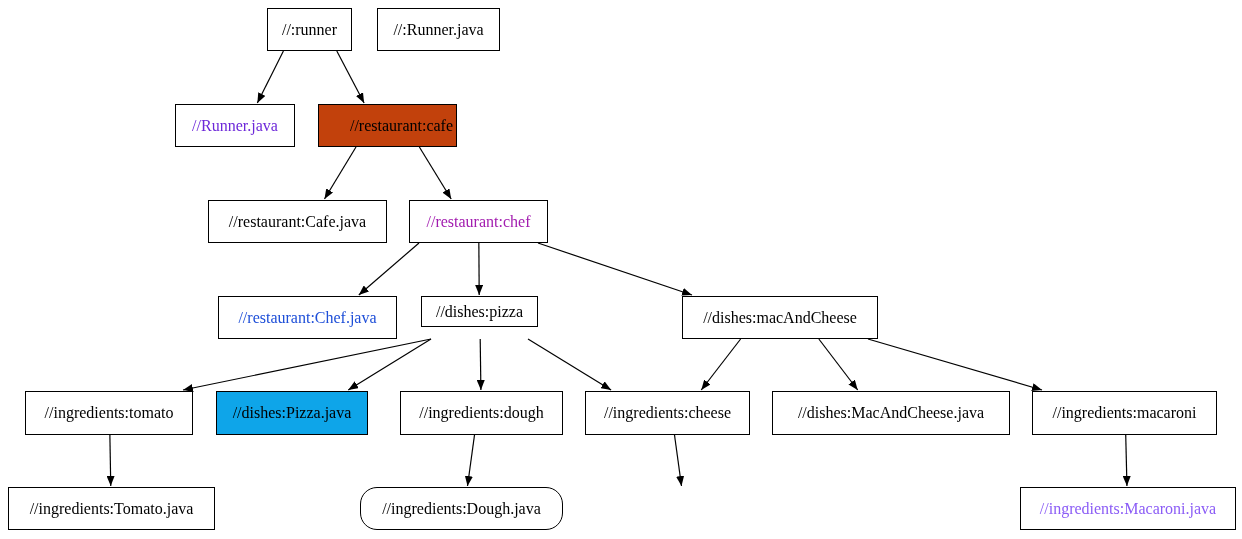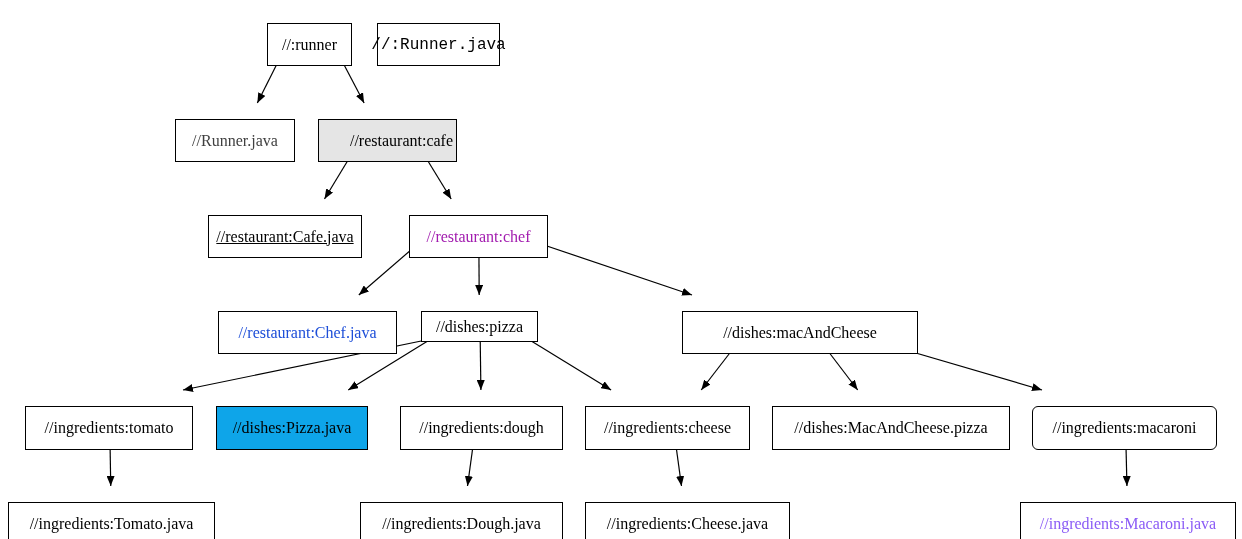--- a/index.html
+++ b/index.html
@@ -28,21 +28,20 @@
     box-sizing: border-box;
     border: 1px solid #000000;
     background: #ffffff;
     color: #000000;
     display: flex;
     align-items: center;
     justify-content: center;
     font-size: 16px;
     line-height: 1;
     white-space: nowrap;
-    margin-top: 15px;
   }
 </style>
 </head>
 <body>
 
 <div class="canvas">
   <svg class="edge-layer" width="1242" height="539" viewBox="0 0 1242 539" xmlns="http://www.w3.org/2000/svg">
     <defs>
       <marker id="arrow" markerWidth="11" markerHeight="8" refX="10" refY="4" orient="auto" markerUnits="userSpaceOnUse">
         <path d="M0,0 L10,4 L0,8 z" fill="#000000"></path>
@@ -64,31 +63,30 @@
         <line x1="818.85" y1="339" x2="857.7" y2="390" stroke="#000000" stroke-width="1.2" marker-end="url(#arrow)"></line>
         <line x1="868" y1="339" x2="1042" y2="390" stroke="#000000" stroke-width="1.2" marker-end="url(#arrow)"></line>
         <line x1="109.875" y1="435" x2="110.75" y2="486" stroke="#000000" stroke-width="1.2" marker-end="url(#arrow)"></line>
         <line x1="474.5" y1="435" x2="467.5" y2="486" stroke="#000000" stroke-width="1.2" marker-end="url(#arrow)"></line>
         <line x1="674.5" y1="435" x2="681.5" y2="486" stroke="#000000" stroke-width="1.2" marker-end="url(#arrow)"></line>
         <line x1="1125.725" y1="435" x2="1126.95" y2="486" stroke="#000000" stroke-width="1.2" marker-end="url(#arrow)"></line>
       </g>
   </svg>
 
 <div class="node" style="left: 267px; top: 8px; width: 85px; height: 43px; border-color: rgb(0, 0, 0); background: rgb(255, 255, 255); color: rgb(0, 0, 0);">//:runner</div>
-    <div class="node" style="left: 377px; top: 8px; width: 123px; height: 43px; border-color: rgb(0, 0, 0); background: rgb(255, 255, 255); color: rgb(0, 0, 0); font-family: Liberation Mono, monospace;">//:Runner.java</div>
-    <div class="node" style="left: 175px; top: 104px; width: 120px; height: 43px; border-color: rgb(0, 0, 0); background: rgb(255, 255, 255); color: #404040;">//Runner.java</div>
-    <div class="node" style="left: 318px; top: 104px; width: 139px; height: 43px; border-color: rgb(0, 0, 0); background: #e5e5e5; color: rgb(0, 0, 0); padding-left: 28px;">//restaurant:cafe</div>
-    <div class="node" style="left: 208px; top: 200px; width: 154px; height: 43px; border-color: rgb(0, 0, 0); background: rgb(255, 255, 255); color: rgb(0, 0, 0); text-decoration: underline;">//restaurant:Cafe.java</div>
+    <div class="node" style="left: 377px; top: 8px; width: 123px; height: 43px; border-color: rgb(0, 0, 0); background: rgb(255, 255, 255); color: rgb(0, 0, 0);">//:Runner.java</div>
+    <div class="node" style="left: 175px; top: 104px; width: 120px; height: 43px; border-color: rgb(0, 0, 0); background: rgb(255, 255, 255); color: #6d28d9;">//Runner.java</div>
+    <div class="node" style="left: 318px; top: 104px; width: 139px; height: 43px; border-color: rgb(0, 0, 0); background: #c2410c; color: rgb(0, 0, 0); padding-left: 28px;">//restaurant:cafe</div>
+    <div class="node" style="left: 208px; top: 200px; width: 179px; height: 43px; border-color: rgb(0, 0, 0); background: rgb(255, 255, 255); color: rgb(0, 0, 0);">//restaurant:Cafe.java</div>
     <div class="node" style="left: 409px; top: 200px; width: 139px; height: 43px; border-color: rgb(0, 0, 0); background: rgb(255, 255, 255); color: #a21caf;">//restaurant:chef</div>
     <div class="node" style="left: 218px; top: 296px; width: 179px; height: 43px; border-color: rgb(0, 0, 0); background: rgb(255, 255, 255); color: #1d4ed8;">//restaurant:Chef.java</div>
     <div class="node" style="left: 421px; top: 296px; width: 117px; height: 31px; border-color: rgb(0, 0, 0); background: rgb(255, 255, 255); color: rgb(0, 0, 0);">//dishes:pizza</div>
-    <div class="node" style="left: 682px; top: 296px; width: 236px; height: 43px; border-color: rgb(0, 0, 0); background: rgb(255, 255, 255); color: rgb(0, 0, 0);">//dishes:macAndCheese</div>
+    <div class="node" style="left: 682px; top: 296px; width: 196px; height: 43px; border-color: rgb(0, 0, 0); background: rgb(255, 255, 255); color: rgb(0, 0, 0);">//dishes:macAndCheese</div>
     <div class="node" style="left: 25px; top: 391px; width: 168px; height: 44px; border-color: rgb(0, 0, 0); background: rgb(255, 255, 255); color: #000000;">//ingredients:tomato</div>
     <div class="node" style="left: 216px; top: 391px; width: 152px; height: 44px; border-color: rgb(0, 0, 0); background: #0ea5e9; color: rgb(0, 0, 0);">//dishes:Pizza.java</div>
     <div class="node" style="left: 585px; top: 391px; width: 165px; height: 44px; border-color: rgb(0, 0, 0); background: rgb(255, 255, 255); color: rgb(0, 0, 0);">//ingredients:cheese</div>
     <div class="node" style="left: 400px; top: 391px; width: 163px; height: 44px; border-color: rgb(0, 0, 0); background: rgb(255, 255, 255); color: rgb(0, 0, 0);">//ingredients:dough</div>
-    <div class="node" style="left: 772px; top: 391px; width: 238px; height: 44px; border-color: rgb(0, 0, 0); background: rgb(255, 255, 255); color: rgb(0, 0, 0);">//dishes:MacAndCheese.pizza</div>
-    <div class="node" style="left: 1032px; top: 391px; width: 185px; height: 44px; border-color: rgb(0, 0, 0); background: rgb(255, 255, 255); color: rgb(0, 0, 0); border-radius: 6px;">//ingredients:macaroni</div>
+    <div class="node" style="left: 772px; top: 391px; width: 238px; height: 44px; border-color: rgb(0, 0, 0); background: rgb(255, 255, 255); color: rgb(0, 0, 0);">//dishes:MacAndCheese.java</div>
+    <div class="node" style="left: 1032px; top: 391px; width: 185px; height: 44px; border-color: rgb(0, 0, 0); background: rgb(255, 255, 255); color: rgb(0, 0, 0);">//ingredients:macaroni</div>
     <div class="node" style="left: 8px; top: 487px; width: 207px; height: 43px; border-color: rgb(0, 0, 0); background: rgb(255, 255, 255); color: rgb(0, 0, 0);">//ingredients:Tomato.java</div>
-    <div class="node" style="left: 360px; top: 487px; width: 203px; height: 43px; border-color: rgb(0, 0, 0); background: rgb(255, 255, 255); color: rgb(0, 0, 0);">//ingredients:Dough.java</div>
-    <div class="node" style="left: 585px; top: 487px; width: 205px; height: 43px; border-color: rgb(0, 0, 0); background: rgb(255, 255, 255); color: rgb(0, 0, 0);">//ingredients:Cheese.java</div>
+    <div class="node" style="left: 360px; top: 487px; width: 203px; height: 43px; border-color: rgb(0, 0, 0); background: rgb(255, 255, 255); color: rgb(0, 0, 0); border-radius: 17px;">//ingredients:Dough.java</div>
     <div class="node" style="left: 1020px; top: 487px; width: 216px; height: 43px; border-color: rgb(0, 0, 0); background: rgb(255, 255, 255); color: #8b5cf6;">//ingredients:Macaroni.java</div>
   </div>
 
 </body></html>

